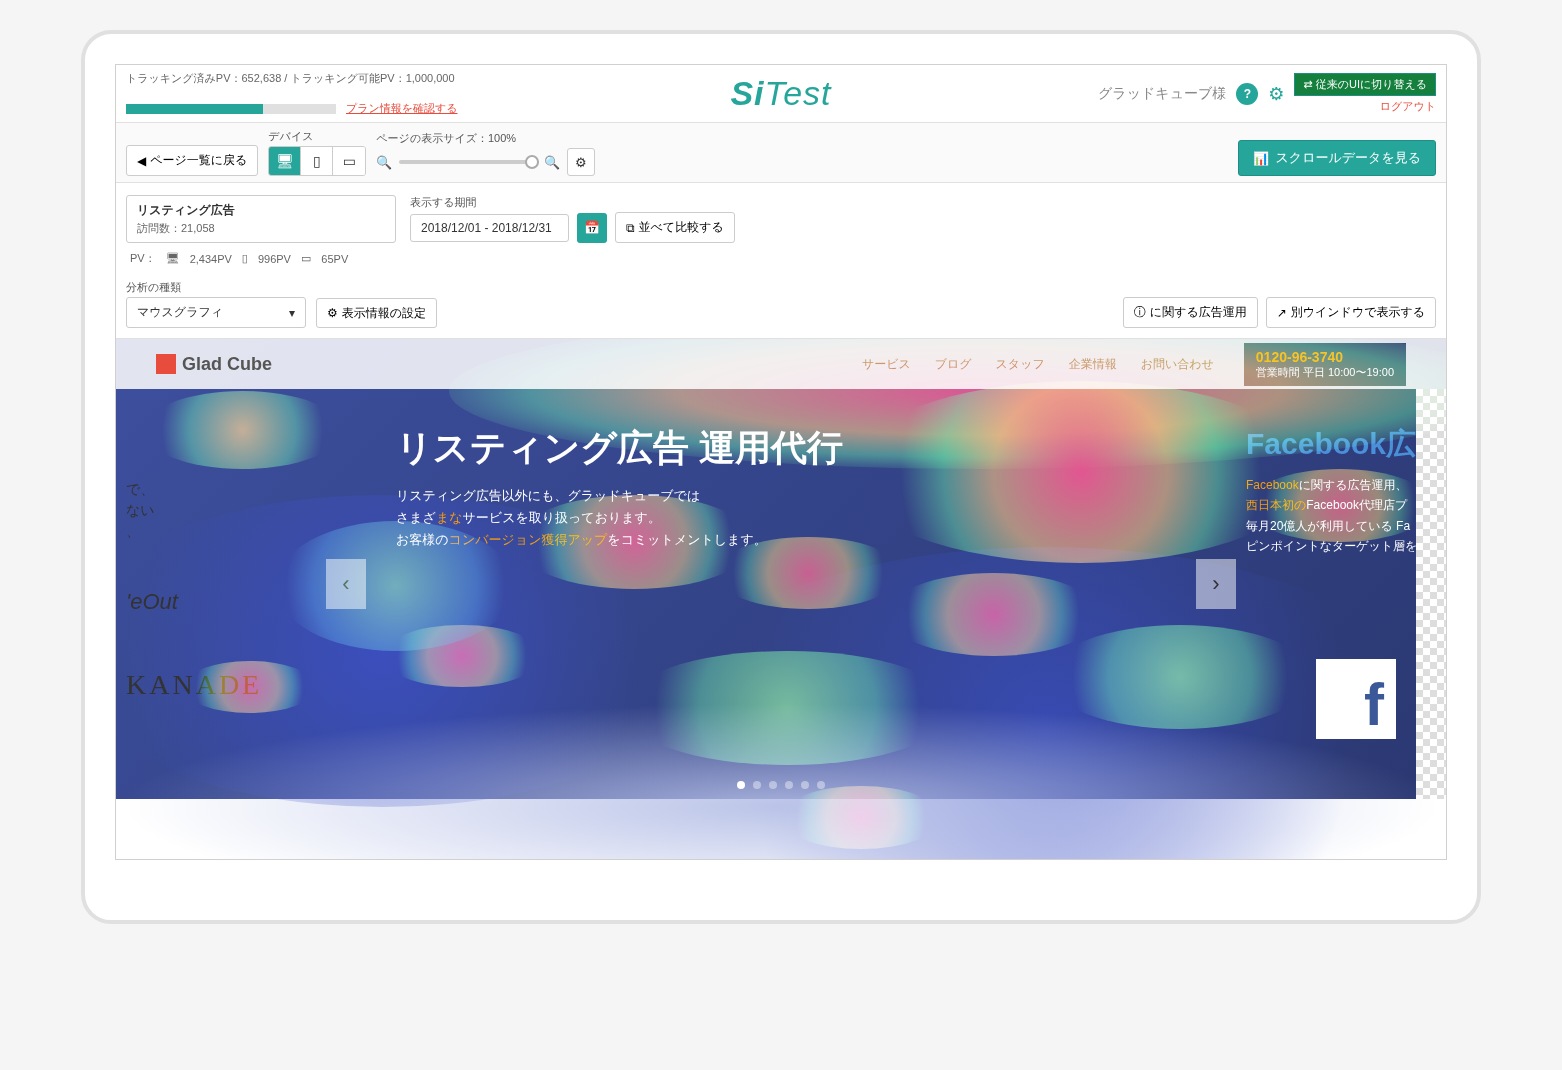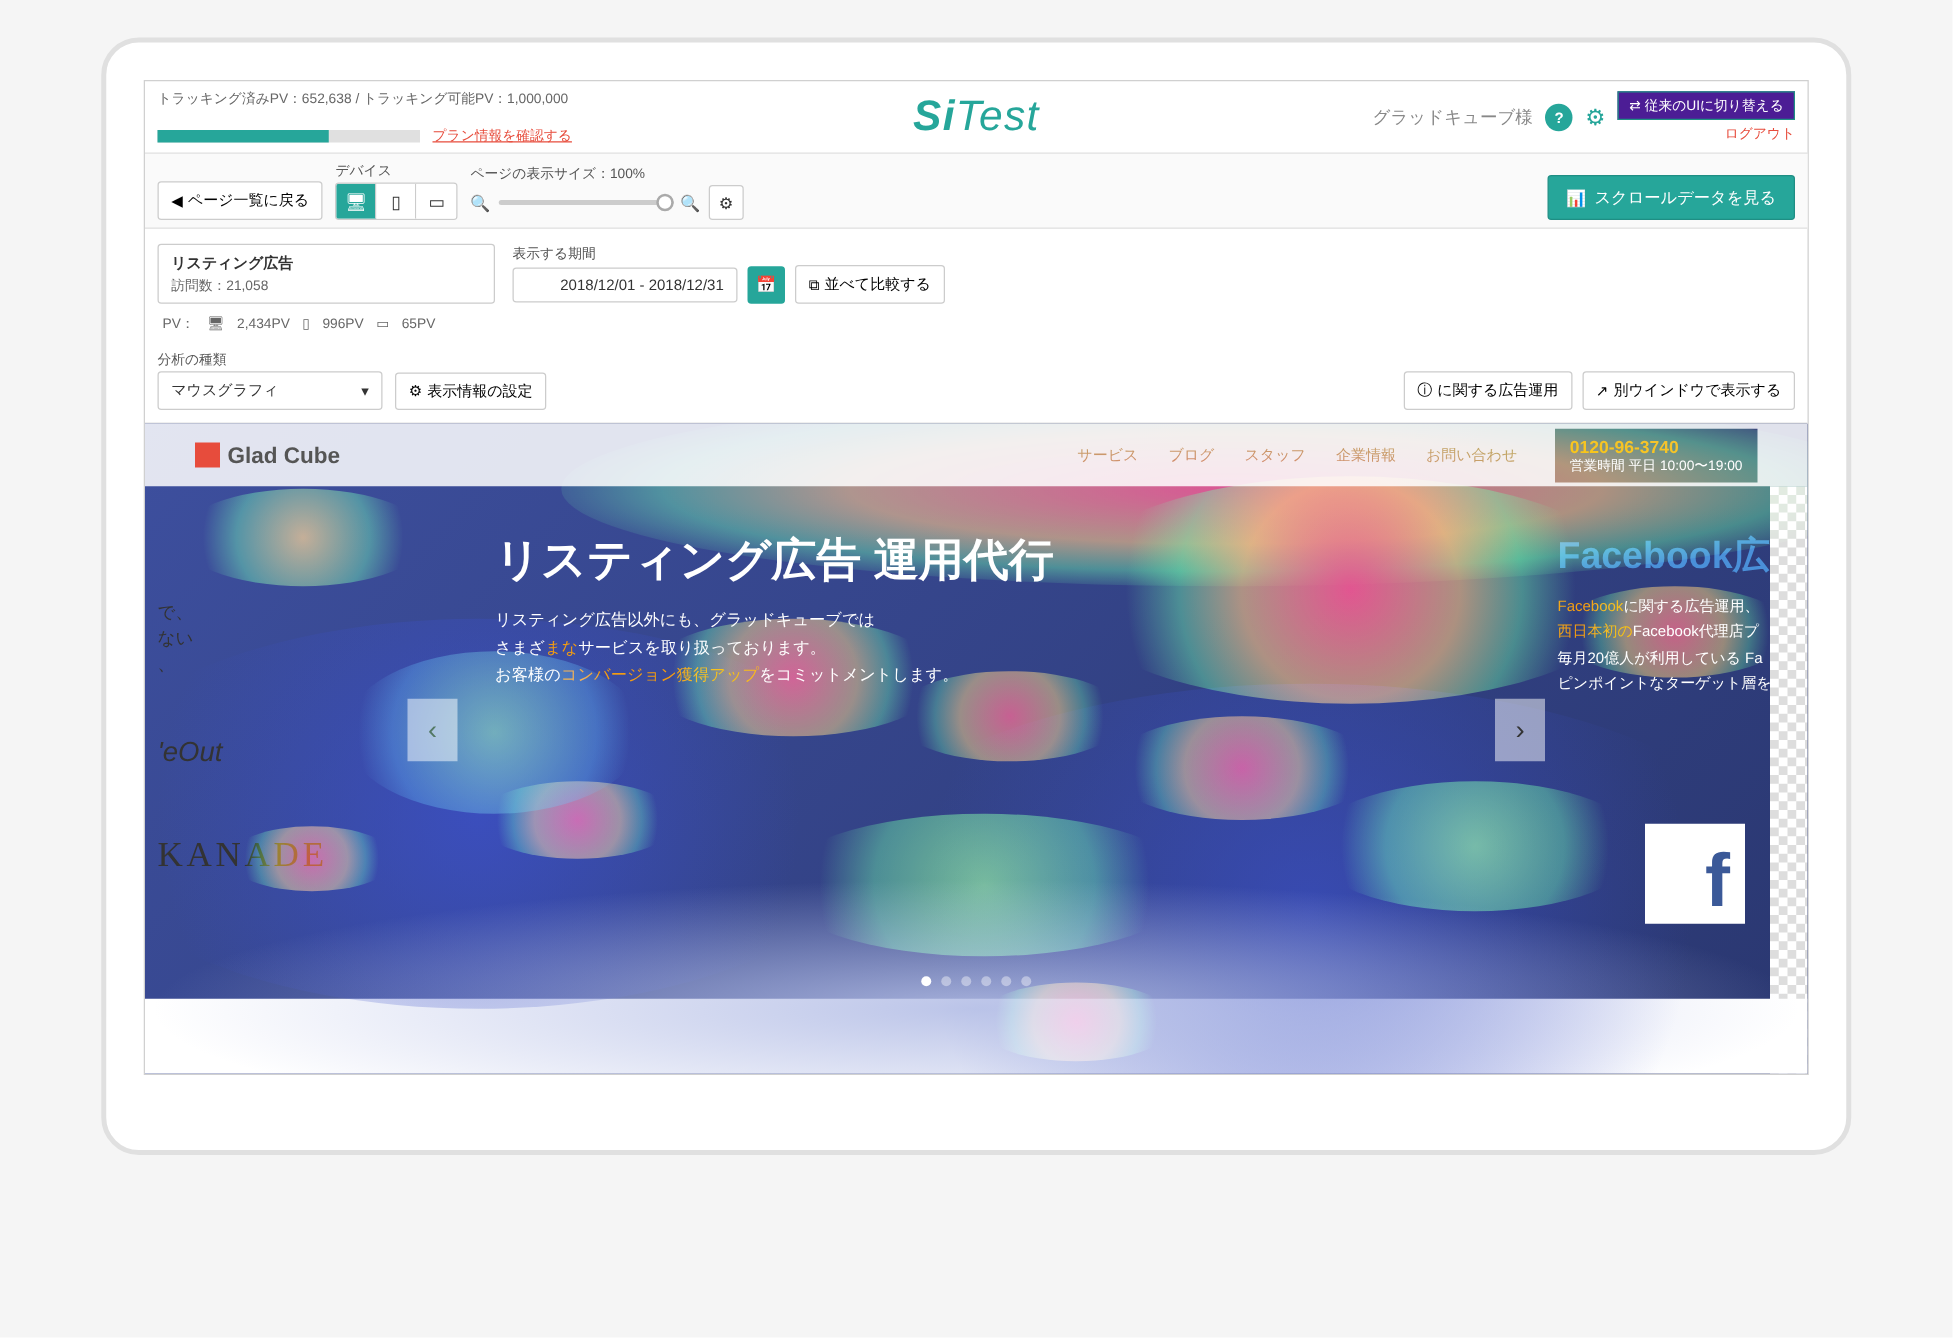--- a/index.html
+++ b/index.html
@@ -16,21 +16,21 @@
 .pv-bar-fill { height: 100%; background: #26a69a; width: 65%; }
 .plan-link { color: #e74c3c; font-size: 11px; cursor: pointer; text-decoration: underline; }
 .logo { position: absolute; left: 50%; transform: translateX(-50%); font-size: 34px; font-weight: 700; letter-spacing: 1px; font-style: italic; }
 .logo .si { color: #26a69a; }
 .logo .test { color: #26a69a; font-weight: 300; }
 .top-right { margin-left: auto; display: flex; align-items: center; gap: 10px; }
 .username { font-size: 14px; color: #888; }
 .icon-circle { width: 22px; height: 22px; border-radius: 50%; background: #26a69a; color: #fff; display: inline-flex; align-items: center; justify-content: center; font-size: 12px; font-weight: bold; cursor: pointer; }
 .gear { color: #26a69a; font-size: 18px; cursor: pointer; }
 .top-right-col { display: flex; flex-direction: column; align-items: flex-end; gap: 3px; }
-.btn-teal { background: #4c1d95; color: #fff; border: 1px solid #1f8e84; padding: 3px 8px; font-size: 11px; cursor: pointer; display: inline-flex; align-items: center; gap: 4px; }
+.btn-teal { background: #15803d; color: #fff; border: 1px solid #1f8e84; padding: 3px 8px; font-size: 11px; cursor: pointer; display: inline-flex; align-items: center; gap: 4px; }
 .logout { color: #e74c3c; font-size: 11px; cursor: pointer; }
 
 
 .row2 { display: flex; align-items: flex-end; gap: 10px; padding: 6px 10px; border-bottom: 1px solid #e0e0e0; background: #fafafa; }
 .btn-white { background: #fff; border: 1px solid #ccc; padding: 6px 10px; font-size: 12px; cursor: pointer; display: inline-flex; align-items: center; gap: 4px; border-radius: 3px; }
 .page-col { display: flex; flex-direction: column; gap: 2px; }
 .small-label { font-size: 11px; color: #555; }
 .url-input { width: 420px; border: 1px solid #ccc; padding: 6px; font-size: 12px; border-radius: 3px; display: flex; align-items: center; justify-content: space-between; }
 .url-icons { display: flex; gap: 4px; align-items: center; }
 .star { color: #f1c40f; font-size: 14px; }
@@ -47,21 +47,21 @@
 .small-icon-btn { width: 28px; height: 28px; border: 1px solid #ccc; background: #fff; display: inline-flex; align-items: center; justify-content: center; cursor: pointer; border-radius: 3px; }
 .btn-teal-lg { background: #26a69a; color: #fff; border: 1px solid #1f8e84; padding: 8px 14px; font-size: 13px; cursor: pointer; display: inline-flex; align-items: center; gap: 6px; border-radius: 3px; margin-left: auto; }
 
 
 .row3 { display: flex; align-items: center; gap: 14px; padding: 12px 10px 4px 10px; }
 .session-box { border: 1px solid #ccc; padding: 6px 10px; border-radius: 3px; min-width: 270px; cursor: pointer; }
 .session-title { font-size: 12px; font-weight: bold; }
 .session-sub { font-size: 11px; color: #666; margin-top: 2px; }
 .period-col { display: flex; flex-direction: column; gap: 2px; }
 .period-row { display: flex; gap: 8px; align-items: center; }
-.date-input { border: 1px solid #ccc; padding: 6px 10px; border-radius: 3px; font-size: 12px; width: 180px; text-align: right; }
+.date-input { border: 1px solid #ccc; padding: 6px 10px; border-radius: 3px; font-size: 12px; width: 159px; }
 .cal-icon { width: 30px; height: 30px; background: #26a69a; color: #fff; display: inline-flex; align-items: center; justify-content: center; border-radius: 3px; cursor: pointer; }
 
 
 .pv-breakdown { padding: 4px 14px 8px 14px; font-size: 11px; color: #666; display: flex; gap: 10px; align-items: center; }
 
 
 .analysis-row { display: flex; align-items: flex-end; gap: 10px; padding: 6px 10px 10px 10px; border-bottom: 1px solid #e0e0e0; }
 .select-box { border: 1px solid #ccc; padding: 6px 10px; border-radius: 3px; font-size: 12px; width: 180px; display: flex; justify-content: space-between; align-items: center; cursor: pointer; }
 .analysis-right { margin-left: auto; display: flex; gap: 8px; }
 

